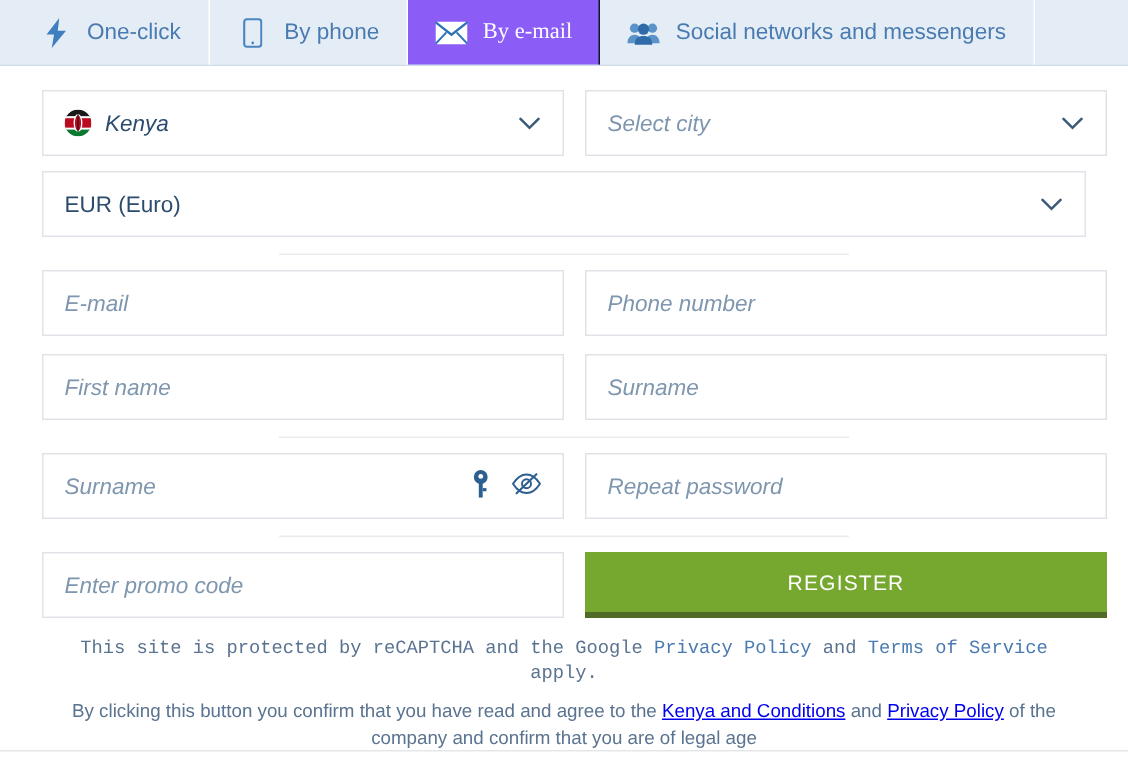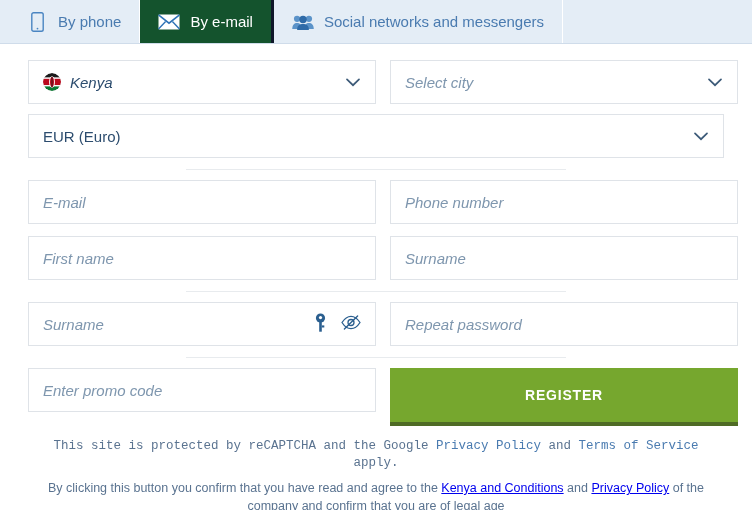--- a/index.html
+++ b/index.html
@@ -30,23 +30,24 @@
     padding: 0 18px 0 18px;
     font-size: 15px;
     color: #4a7bb0;
     background: #e4edf6;
     border-right: 1px solid #ffffff;
     cursor: pointer;
     white-space: nowrap;
   }
   .tab:first-child { padding-left: 26px; }
   .tab.active {
-    background: #14532d;
+    background: #8b5cf6;
     color: #ffffff;
-    border-right: 3px solid #0f172a;
+    border-right: 1px solid #0f172a;
+    font-family: Liberation Serif, serif;
   }
   .tab .ticon {
     display: flex;
     align-items: center;
     justify-content: center;
     width: 22px;
     height: 22px;
     flex: 0 0 22px;
   }
   .tabbar-filler {
@@ -123,27 +124,27 @@
   .divider {
     width: 380px;
     height: 1px;
     background: #e8ebee;
   }
 
   .btn-register {
     box-sizing: border-box;
     width: 348px;
     flex: 0 0 348px;
-    height: 58px;
+    height: 44px;
     background: #76a72e;
     border: none;
     border-bottom: 4px solid #4f6b25;
     color: #ffffff;
     font-size: 14px;
-    font-weight: bold;
+    font-weight: normal;
     letter-spacing: 0.8px;
     display: flex;
     align-items: center;
     justify-content: center;
     cursor: pointer;
     font-family: "Liberation Sans", sans-serif;
   }
 
   
   .legal {
@@ -173,20 +174,28 @@
     bottom: 0;
     height: 1px;
     background: #e3e7ea;
   }
 </style>
 </head>
 <body>
 
 <div class="tabbar">
 
+  <div class="tab">
+    <span class="ticon">
+      <svg width="15" height="20" viewBox="0 0 15 20" aria-hidden="true">
+        <path d="M9.5 0 L1 11 L6 11 L4.5 20 L14 8.5 L8.5 8.5 Z" fill="#3f7fc0"></path>
+      </svg>
+    </span>
+    <span>One-click</span>
+  </div>
 
   <div class="tab">
     <span class="ticon">
       <svg width="13" height="20" viewBox="0 0 13 20" aria-hidden="true">
         <rect x="0.8" y="0.8" width="11.4" height="18.4" rx="1.8" ry="1.8" fill="none" stroke="#4a85c2" stroke-width="1.4"></rect>
         <circle cx="6.5" cy="16.6" r="0.9" fill="#4a85c2"></circle>
       </svg>
     </span>
     <span>By phone</span>
   </div>

